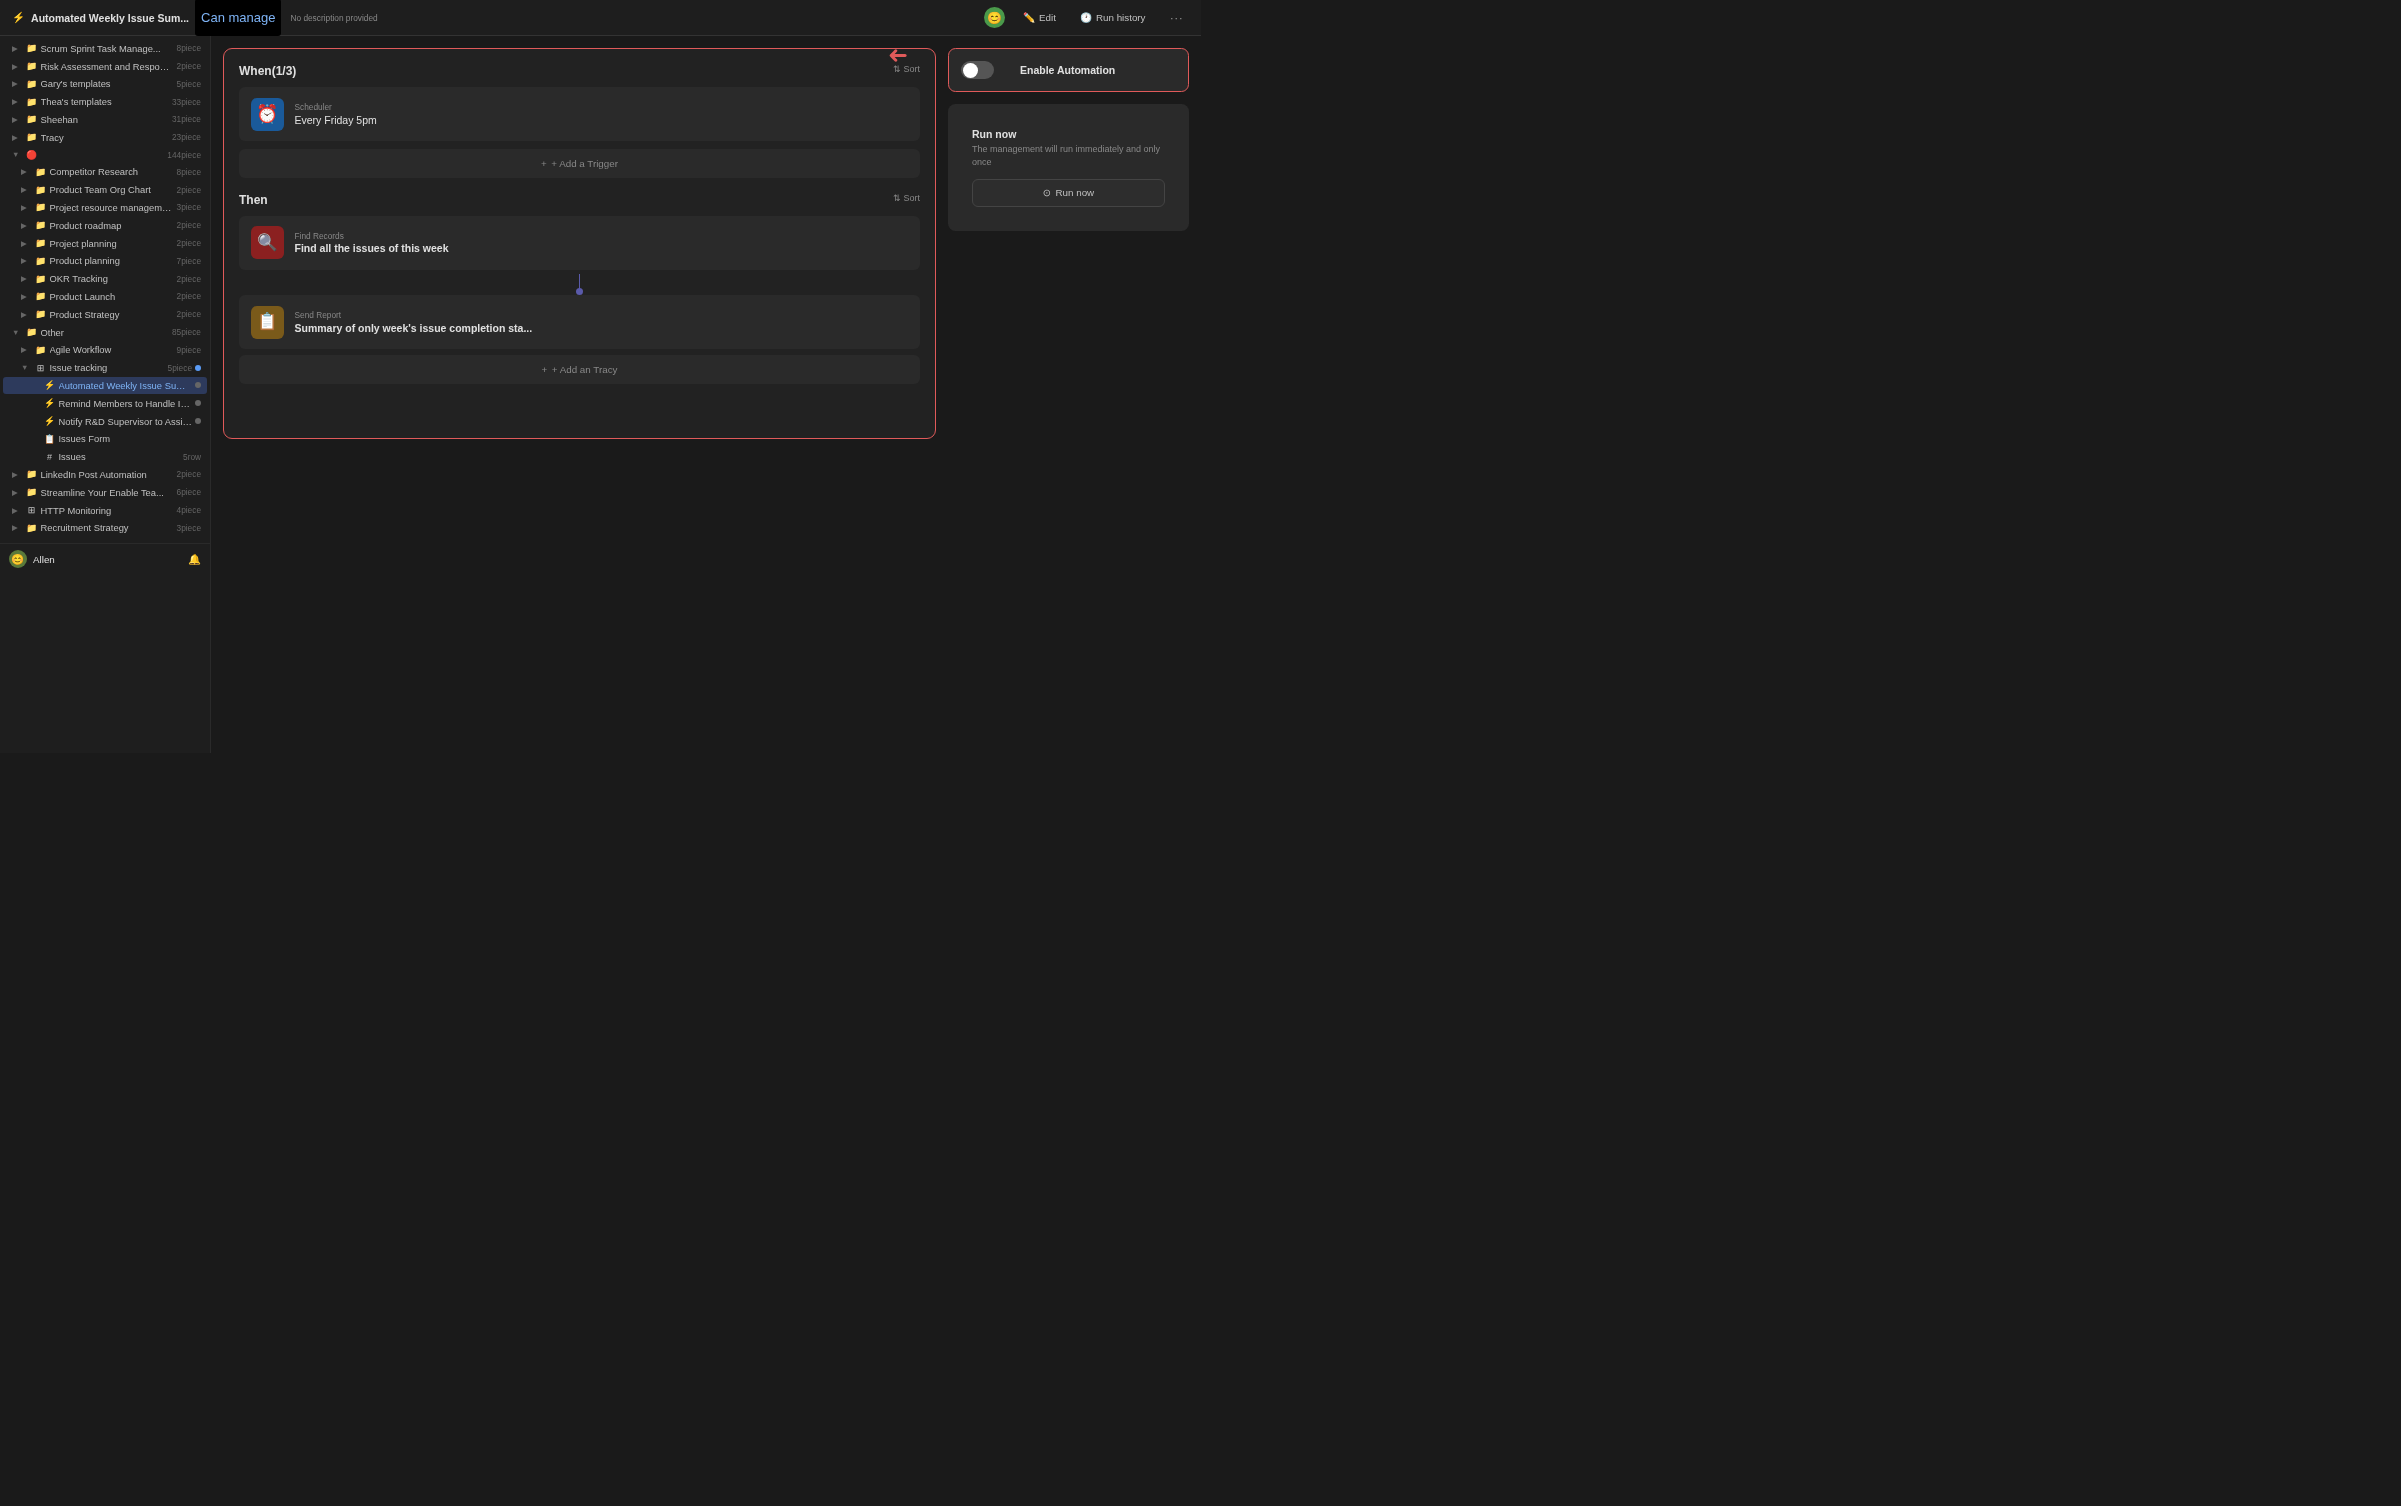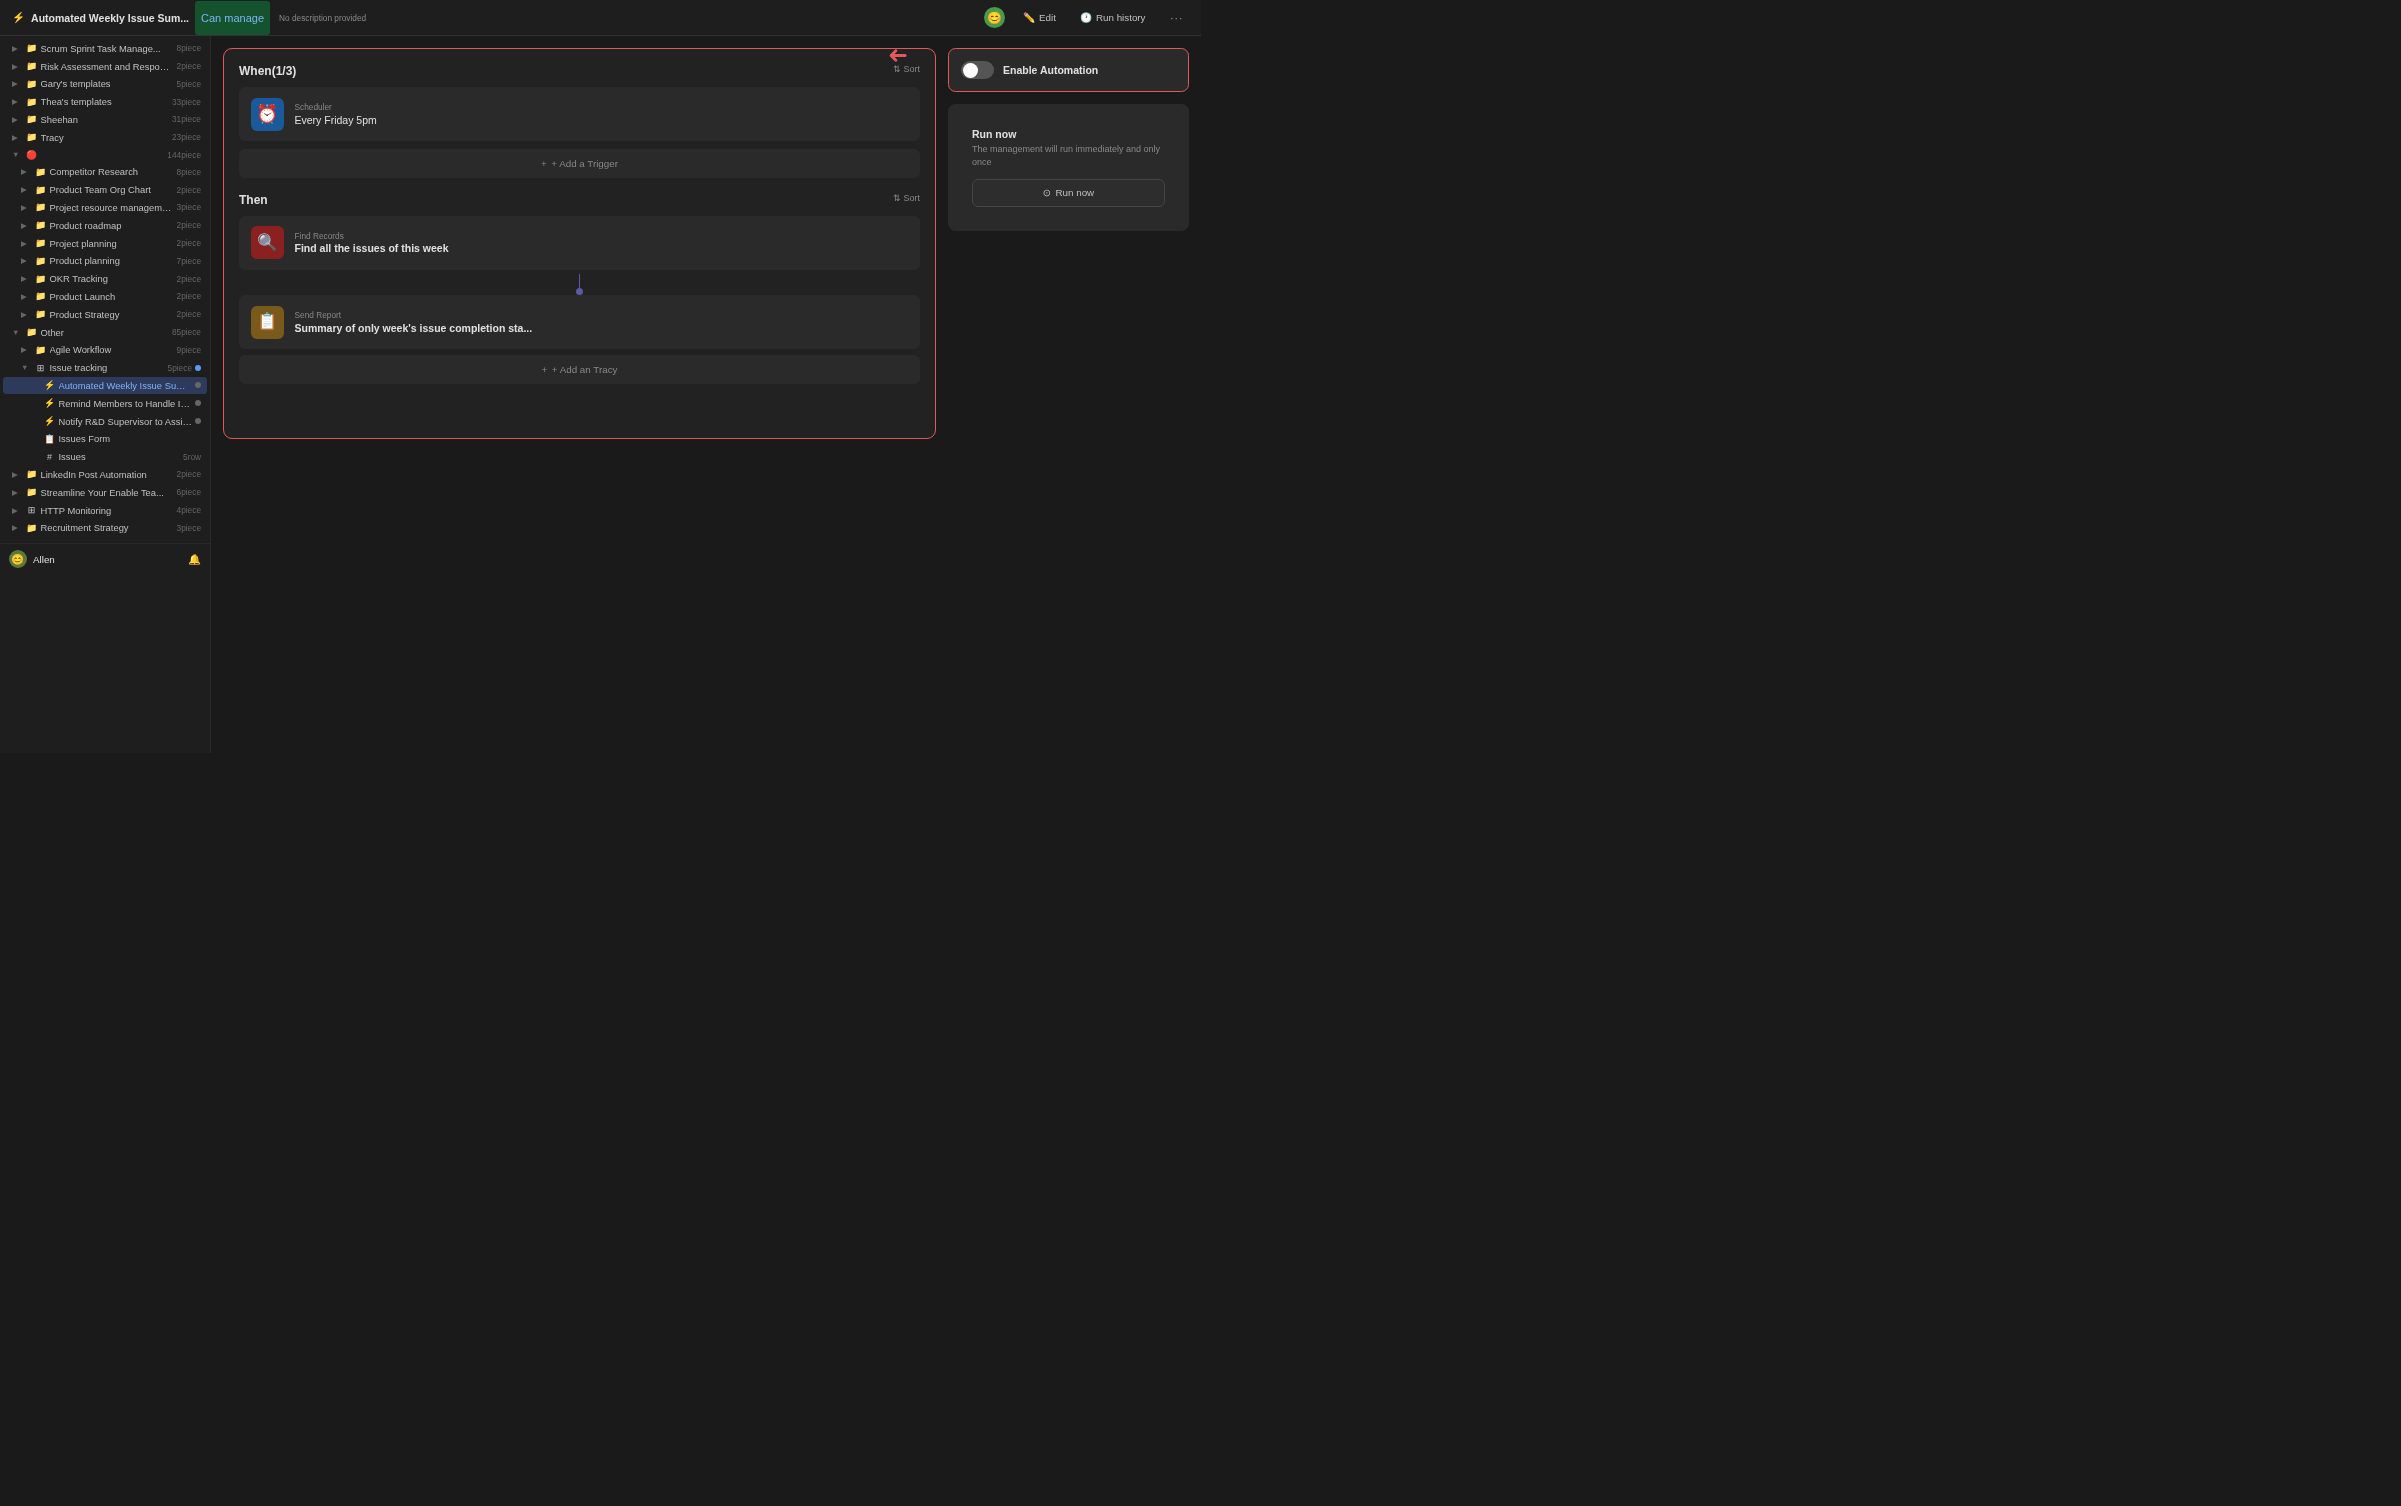--- a/index.html
+++ b/index.html
@@ -32,23 +32,23 @@
     }
     .topbar-title {
       font-size: 10.5px;
       font-weight: 600;
       color: #e0e0e0;
       display: flex;
       align-items: center;
       gap: 4.5px;
     }
     .topbar-badge {
-      background: #14532d;
+      background: #000000;
       color: #7eb3f5;
-      font-size: 11px;
+      font-size: 13px;
       padding: 11px 6px;
       border-radius: 3px;
     }
     .topbar-subtitle {
       font-size: 8.3px;
       color: #888;
       margin-left: 3px;
     }
     .topbar-right {
       display: flex;
@@ -312,21 +312,21 @@
     }
 
     
     .enable-card {
       background: #2a2a2a;
       border: 1.5px solid #e05a5a;
       border-radius: 7.5px;
       padding: 12px;
       display: flex;
       align-items: center;
-      gap: 9px;
+      gap: 26px;
     }
     .toggle-switch {
       width: 33px; height: 18px;
       background: #555;
       border-radius: 9px;
       position: relative;
       cursor: pointer;
       flex-shrink: 0;
     }
     .toggle-knob {

